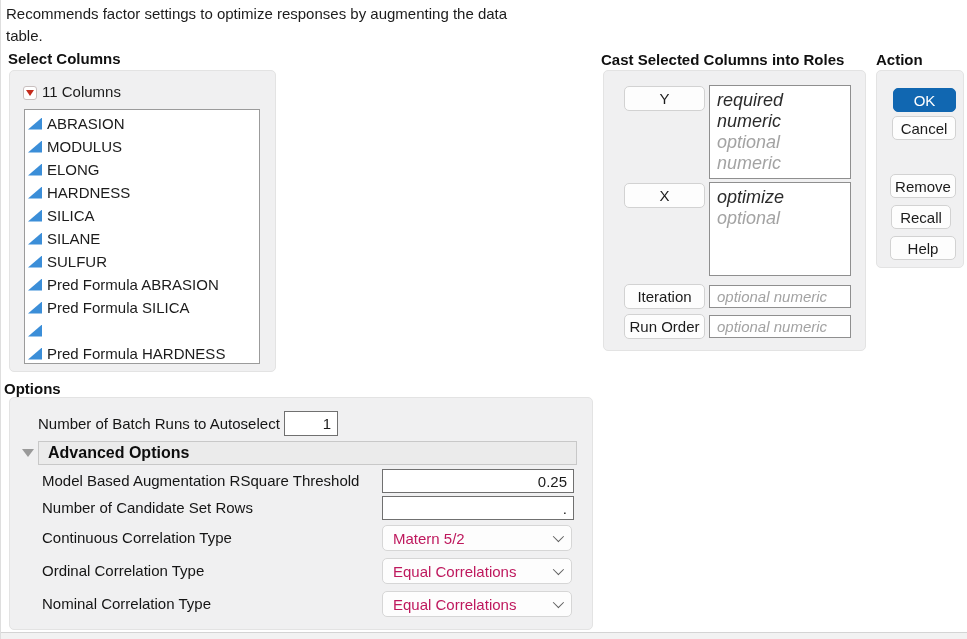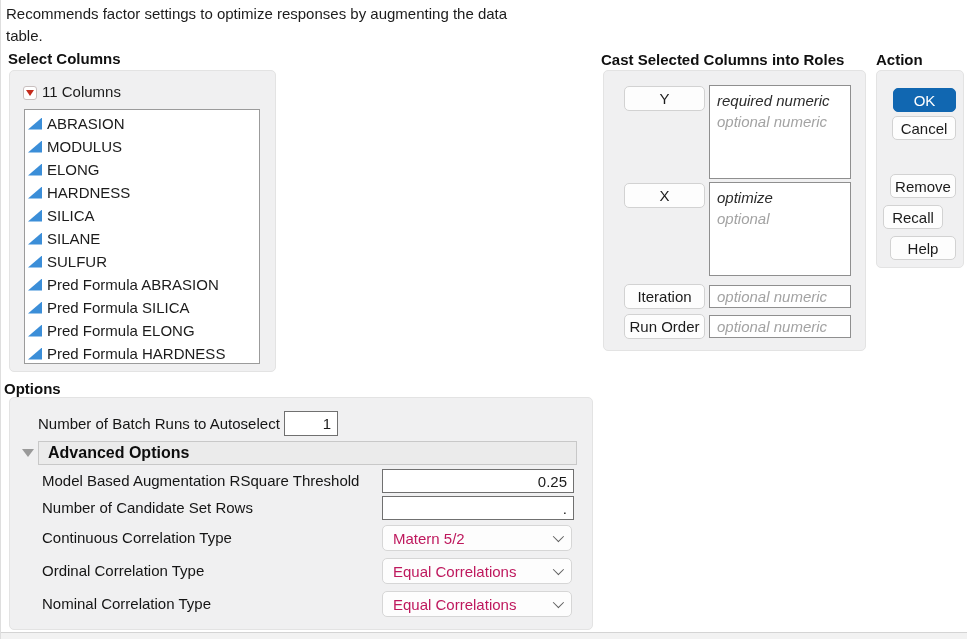--- a/index.html
+++ b/index.html
@@ -79,21 +79,21 @@
     background:#1167b1;
     border-color:#1167b1;
     color:#ffffff;
   }
 
   
   .dropzone {
     position:absolute;
     background:#ffffff;
     border:1px solid #8f8f8f;
-    font-size:15px;
+    font-size:18px;
     font-style:italic;
     padding:4px 7px;
     line-height:21px;
   }
   .dz-required { color:#2b2b2b; }
   .dz-optional { color:#a3a3a3; }
   .rolefield {
     position:absolute;
     background:#ffffff;
     border:1px solid #8f8f8f;
@@ -204,21 +204,20 @@
     <div class="col-row">
       <span class="col-icon"></span>
       <span>Pred Formula ABRASION</span>
     </div>
     <div class="col-row">
       <span class="col-icon"></span>
       <span>Pred Formula SILICA</span>
     </div>
     <div class="col-row">
       <span class="col-icon"></span>
-      <span>Pred Formula ELONG</span>
     </div>
     <div class="col-row">
       <span class="col-icon"></span>
       <span>Pred Formula HARDNESS</span>
     </div>
   </div>
 </div>
 
 <div class="abs heading" style="left:600px; top:51px;">Cast Selected Columns into Roles</div>
 
@@ -246,21 +245,21 @@
     <span>optional numeric</span>
   </div>
 </div>
 
 <div class="abs heading" style="left:875px; top:51px;">Action</div>
 
 <div class="panel" style="left:875px; top:70px; width:88px; height:198px;">
   <button class="btn btn-primary" style="left:16px; top:17px; width:63px; height:24px;">OK</button>
   <button class="btn" style="left:15px; top:45px; width:64px; height:24px;">Cancel</button>
   <button class="btn" style="left:13px; top:103px; width:66px; height:24px;">Remove</button>
-  <button class="btn" style="left:6px; top:134px; width:60px; height:24px;">Recall</button>
+  <button class="btn" style="left:14px; top:134px; width:60px; height:24px;">Recall</button>
   <button class="btn" style="left:13px; top:165px; width:66px; height:24px;">Help</button>
 </div>
 
 <div class="abs heading" style="left:3px; top:380px;">Options</div>
 
 <div class="panel" style="left:8px; top:397px; width:584px; height:233px;">
 
   <div class="opt-label" style="left:12px; top:15px;margin-left:16px;">Number of Batch Runs to Autoselect</div>
   <input class="num-input" style="left: 274px; top: 13px; width: 54px; height: 25px;" value="1">
 

